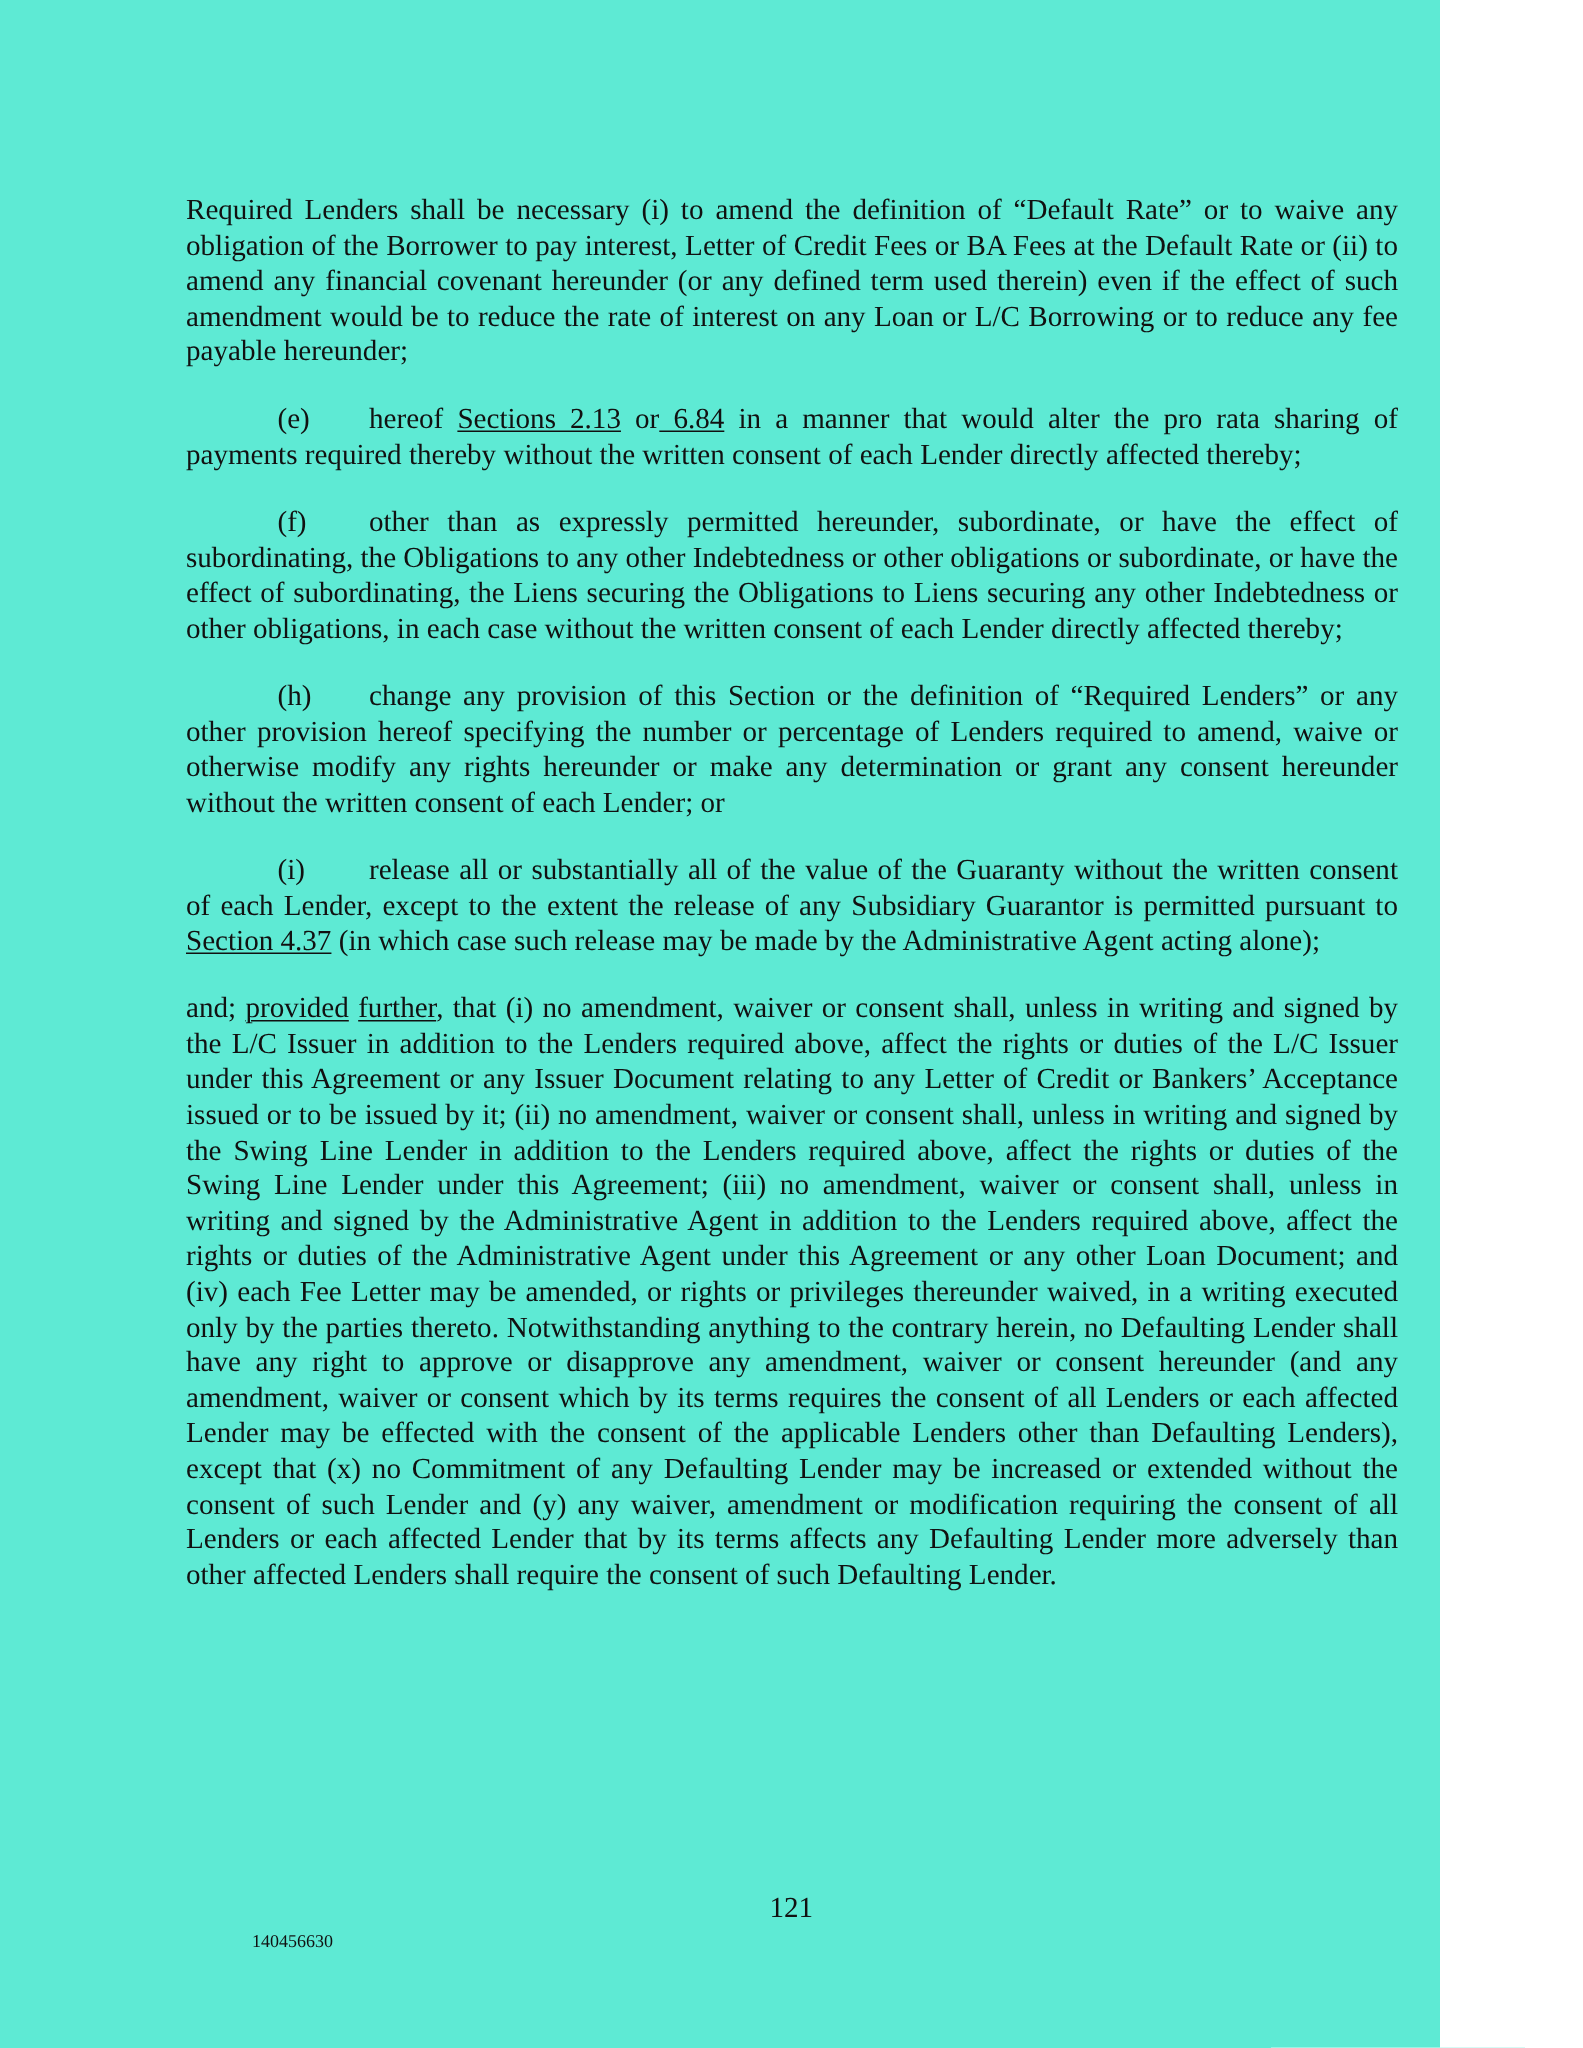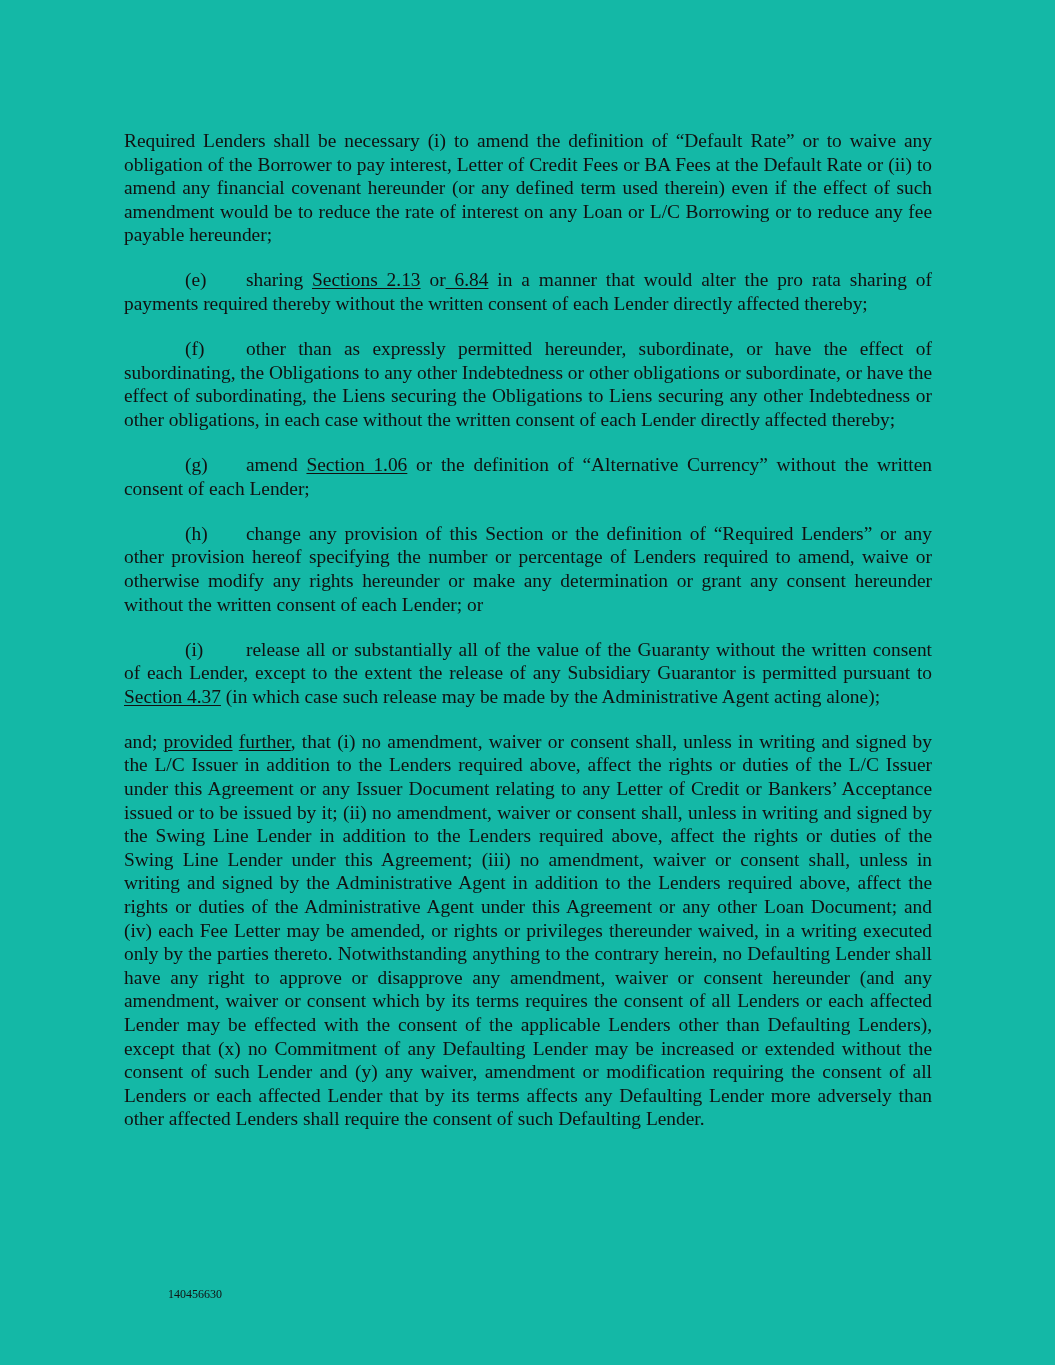--- a/index.html
+++ b/index.html
@@ -1,21 +1,21 @@
 <!DOCTYPE html>
 <html><head>
 <meta charset="utf-8">
 <style>
   html, body { margin: 0; padding: 0; background: #ffffff; }
   body {
     width: 1055px; height: 1365px; position: relative; overflow: hidden;
     font-family: "Liberation Serif", "DejaVu Serif", serif;
     color: #111111;
   }
-  .page { position: absolute; left: 0; top: 0; width: 1055px; height: 1365px; background: #14b8a6; }
+  .page { position: absolute; left: 0; top: 0; width: 960px; height: 1365px; background: #5eead4; }
   .body-text {
     position: absolute; left: 124px; top: 129px; width: 808px;
     font-size: 19.4px; line-height: 23.6px; text-align: justify;
   }
   .para { margin: 0 0 21.5px 0; }
   .para.item { text-indent: 61px; }
   .label { display: inline-block; width: 61px; text-indent: 0; }
   u { text-decoration: underline; text-underline-offset: 2px; text-decoration-thickness: 1px; margin-top: 32px; }
   .page-number {
     position: absolute; top: 1262px; left: 0; width: 1055px; text-align: center;
@@ -27,28 +27,28 @@
   }
 </style>
 </head>
 <body>
 
 <div class="page">
   <div class="body-text">
 
     <p class="para">Required Lenders shall be necessary (i) to amend the definition of “Default Rate” or to waive any obligation of the Borrower to pay interest, Letter of Credit Fees or BA Fees at the Default Rate or (ii) to amend any financial covenant hereunder (or any defined term used therein) even if the effect of such amendment would be to reduce the rate of interest on any Loan or L/C Borrowing or to reduce any fee payable hereunder;</p>
 
-    <p class="para item"><span class="label">(e)</span><span>sharing </span><u>Sections 2.13</u><span> or</span><u> 6.84</u><span> in a manner that would alter the pro rata sharing of payments required thereby without the written consent of each Lender directly affected thereby;</span></p>
+    <p class="para item"><span class="label">(e)</span><span>hereof </span><u>Sections 2.13</u><span> or</span><u> 6.84</u><span> in a manner that would alter the pro rata sharing of payments required thereby without the written consent of each Lender directly affected thereby;</span></p>
 
     <p class="para item"><span class="label">(f)</span><span>other than as expressly permitted hereunder, subordinate, or have the effect of subordinating, the Obligations to any other Indebtedness or other obligations or subordinate, or have the effect of subordinating, the Liens securing the Obligations to Liens securing any other Indebtedness or other obligations, in each case without the written consent of each Lender directly affected thereby;</span></p>
 
-    <p class="para item"><span class="label">(g)</span><span>amend </span><u>Section 1.06</u><span> or the definition of “Alternative Currency” without the written consent of each Lender;</span></p>
 
     <p class="para item"><span class="label">(h)</span><span>change any provision of this Section or the definition of “Required Lenders” or any other provision hereof specifying the number or percentage of Lenders required to amend, waive or otherwise modify any rights hereunder or make any determination or grant any consent hereunder without the written consent of each Lender; or</span></p>
 
     <p class="para item"><span class="label">(i)</span><span>release all or substantially all of the value of the Guaranty without the written consent of each Lender, except to the extent the release of any Subsidiary Guarantor is permitted pursuant to </span><u>Section 4.37</u><span> (in which case such release may be made by the Administrative Agent acting alone);</span></p>
 
     <p class="para"><span>and; </span><u>provided</u><span> </span><u>further</u><span>, that (i) no amendment, waiver or consent shall, unless in writing and signed by the L/C Issuer in addition to the Lenders required above, affect the rights or duties of the L/C Issuer under this Agreement or any Issuer Document relating to any Letter of Credit or Bankers’ Acceptance issued or to be issued by it; (ii) no amendment, waiver or consent shall, unless in writing and signed by the Swing Line Lender in addition to the Lenders required above, affect the rights or duties of the Swing Line Lender under this Agreement; (iii) no amendment, waiver or consent shall, unless in writing and signed by the Administrative Agent in addition to the Lenders required above, affect the rights or duties of the Administrative Agent under this Agreement or any other Loan Document; and (iv) each Fee Letter may be amended, or rights or privileges thereunder waived, in a writing executed only by the parties thereto.  Notwithstanding anything to the contrary herein, no Defaulting Lender shall have any right to approve or disapprove any amendment, waiver or consent hereunder (and any amendment, waiver or consent which by its terms requires the consent of all Lenders or each affected Lender may be effected with the consent of the applicable Lenders other than Defaulting Lenders), except that (x) no Commitment of any Defaulting Lender may be increased or extended without the consent of such Lender and (y) any waiver, amendment or modification requiring the consent of all Lenders or each affected Lender that by its terms affects any Defaulting Lender more adversely than other affected Lenders shall require the consent of such Defaulting Lender.</span></p>
 
   </div>
 
+  <div class="page-number"><span>121</span></div>
   <div class="doc-id">140456630</div>
 </div>
 
 </body></html>

